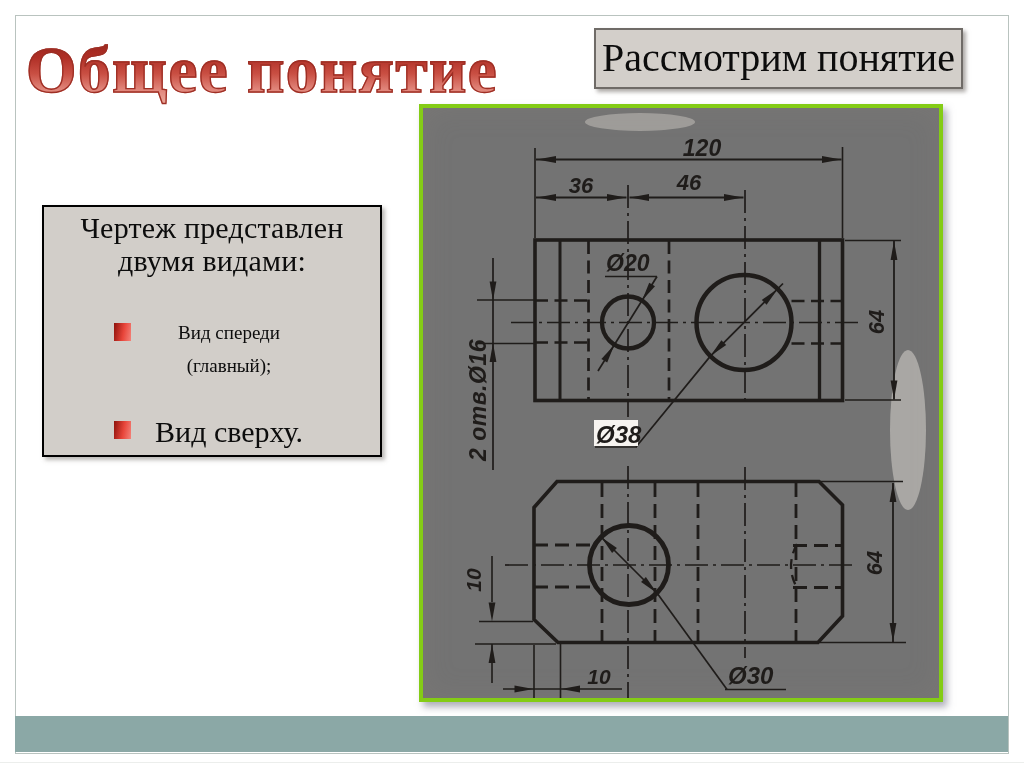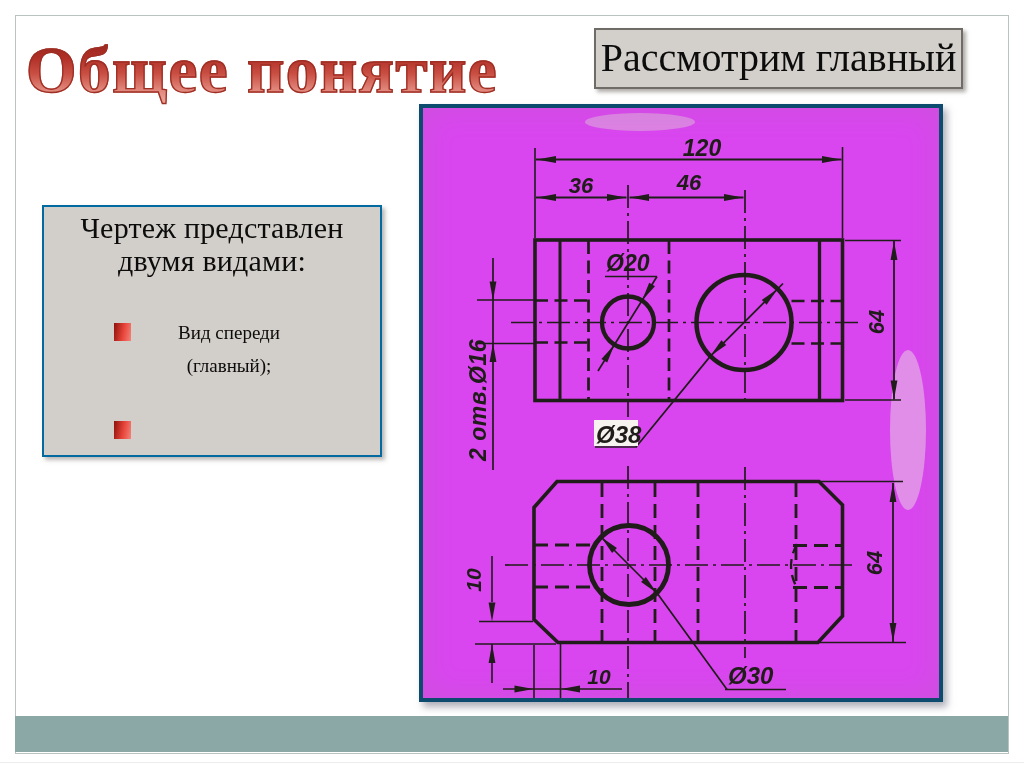--- a/index.html
+++ b/index.html
@@ -9,38 +9,39 @@
 </head>
 <body>
 
 <div class="abs" style="left:15px;top:15px;width:992px;height:737px;border:1.5px solid #b9c3bf;"></div>
 
 <div class="abs" style="left:15px;top:716px;width:993px;height:36px;background:#8ba8a6;"></div>
 
 <div class="abs" style="left:26px;top:20px;font-family:'Liberation Serif',serif;font-weight:bold;font-size:65px;line-height:1;letter-spacing:1.5px;background:linear-gradient(180deg,#93241c 0%,#b02f26 30%,#c94f43 55%,#e08378 78%,#eba89b 100%);-webkit-background-clip:text;background-clip:text;color:transparent;margin-top:18px;-webkit-text-stroke:1.35px #9e2f25;">Общее понятие</div>
 
 <div class="abs" style="left:594px;top:28px;width:365px;height:57px;background:#d3cfca;border:2px solid #6f6b67;box-shadow:3px 3px 4px rgba(120,115,110,0.6);">
-  <div class="abs" style="left:0;top:0;width:100%;height:55px;line-height:55px;text-align:center;font-family:'Liberation Serif',serif;font-size:40px;color:#0c0c0c;">Рассмотрим главный</div>
+  <div class="abs" style="left:0;top:0;width:100%;height:55px;line-height:55px;text-align:center;font-family:'Liberation Serif',serif;font-size:40px;color:#0c0c0c;">Рассмотрим понятие</div>
 </div>
 
-<div class="abs" style="left:42px;top:205px;width:336px;height:248px;background:#d2cec9;border:2px solid #0369a1;box-shadow:3px 3px 4px rgba(120,115,110,0.5);font-family:'Liberation Serif',serif;color:#0c0c0c;">
+<div class="abs" style="left:42px;top:205px;width:336px;height:248px;background:#d2cec9;border:2px solid #000000;box-shadow:3px 3px 4px rgba(120,115,110,0.5);font-family:'Liberation Serif',serif;color:#0c0c0c;">
 
   <div class="abs" style="left:0;top:4px;width:100%;text-align:center;font-size:30px;line-height:33px;letter-spacing:0.2px;">Чертеж представлен<br>двумя видами:</div>
 
   <div class="abs" style="left:70px;top:116px;width:17px;height:18px;background:linear-gradient(100deg,#8d120b,#e8453a 55%,#f4837a);"></div>
 
   <div class="abs" style="left:85px;top:109px;width:200px;text-align:center;font-size:19px;line-height:33px;">Вид спереди<br>(главный);</div>
 
   <div class="abs" style="left:70px;top:214px;width:17px;height:18px;background:linear-gradient(100deg,#8d120b,#e8453a 55%,#f4837a);"></div>
 
+  <div class="abs" style="left:85px;top:208px;width:200px;text-align:center;font-size:30px;">Вид сверху.</div>
 </div>
 
 <div class="abs" style="left:0px;top:762px;width:1024px;height:1px;background:#eceeec;"></div>
 
-<div class="abs" style="left:419px;top:104px;width:516px;height:590px;border:4px solid #0c4a6e;background:#d946ef;box-shadow:4px 5px 7px rgba(110,110,130,0.55), inset 0 0 30px rgba(150,140,125,0.18);">
+<div class="abs" style="left:419px;top:104px;width:516px;height:590px;border:4px solid #84cc16;background:#737373;box-shadow:4px 5px 7px rgba(110,110,130,0.55), inset 0 0 30px rgba(150,140,125,0.18);">
 
 <svg width="516" height="590" viewBox="423 108 516 590" font-family="Liberation Sans, sans-serif">
 
 <ellipse cx="640" cy="122" rx="55" ry="9" fill="#dedad2" opacity="0.4"></ellipse>
 <ellipse cx="908" cy="430" rx="18" ry="80" fill="#ebe7e0" opacity="0.45"></ellipse>
 
 <rect x="535" y="240" width="307.5" height="160.5" fill="none" stroke="#1f1c1a" stroke-width="3.6"></rect>
 
 <line x1="560" y1="240" x2="560" y2="400.5" stroke="#1f1c1a" stroke-width="3.0"></line>
 

